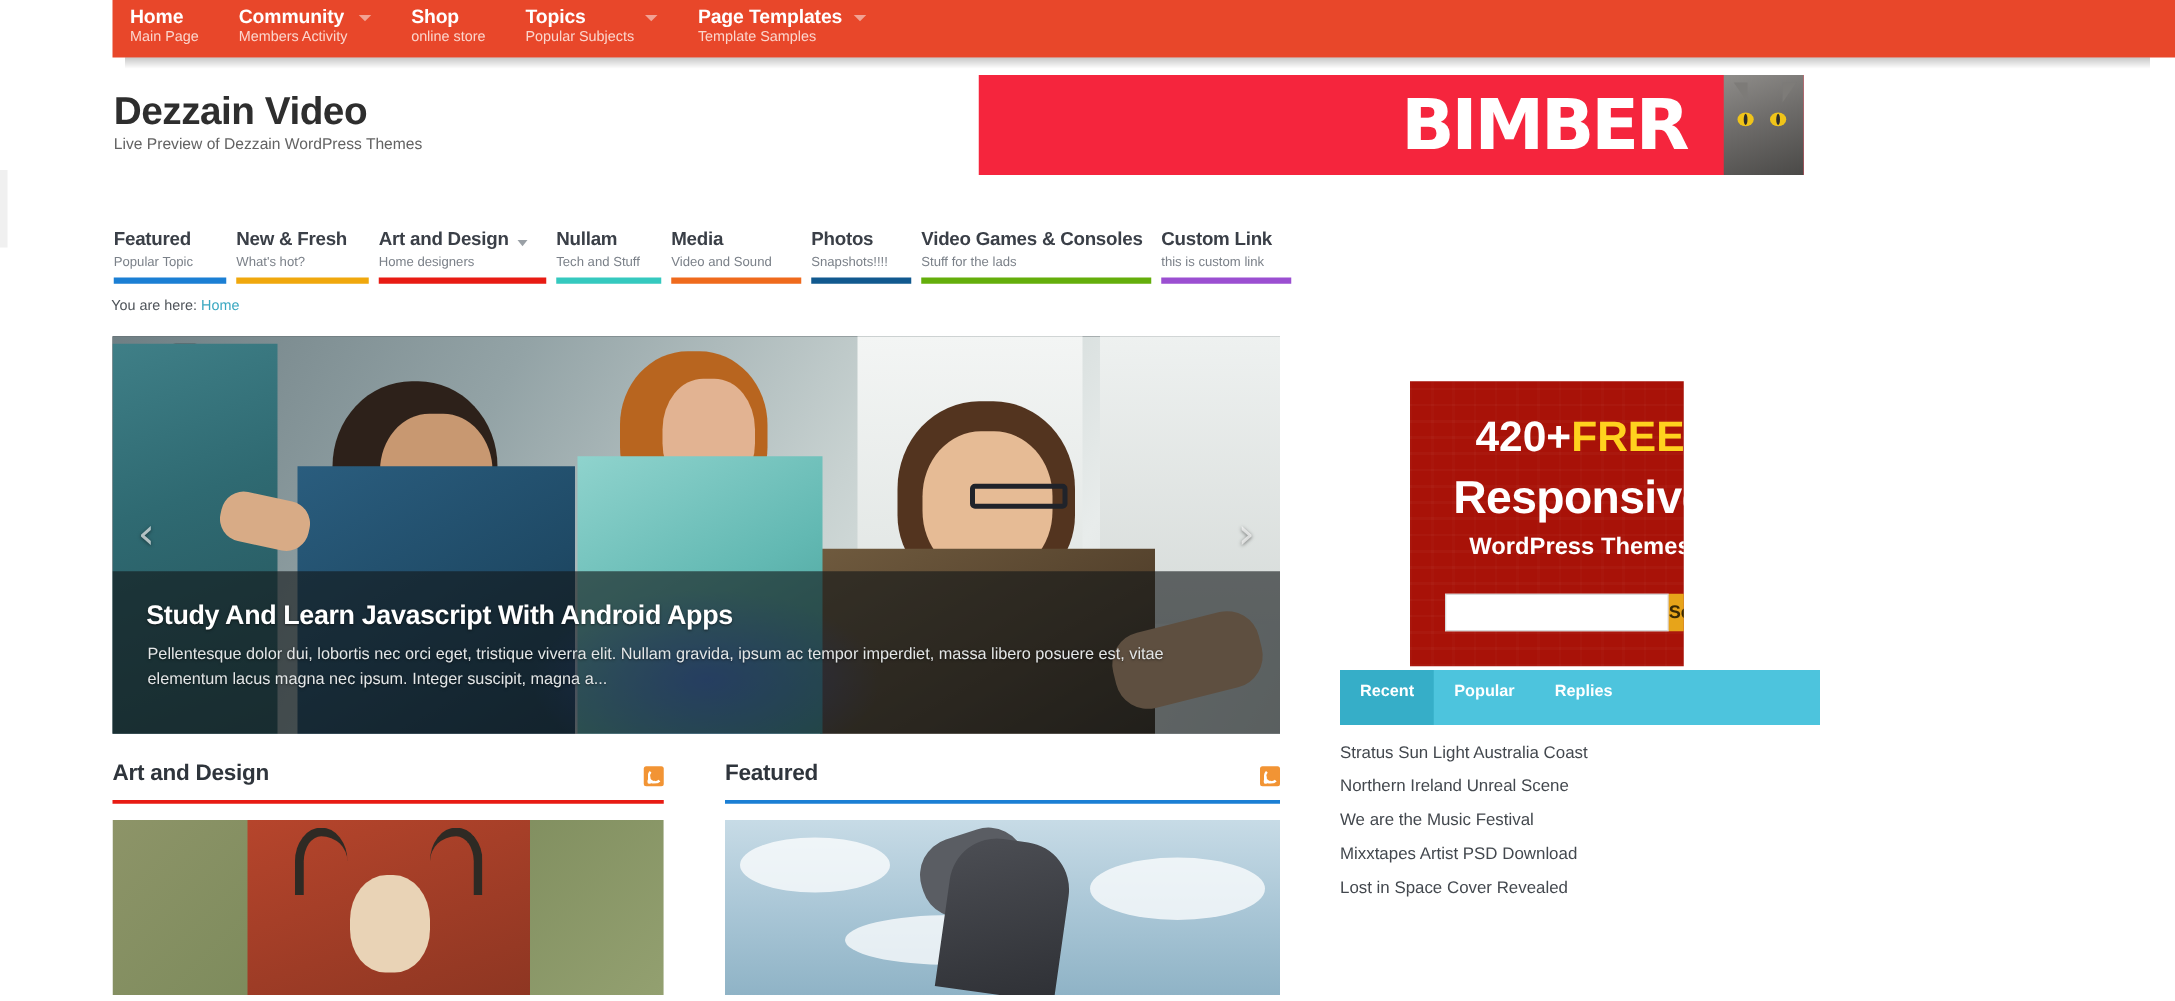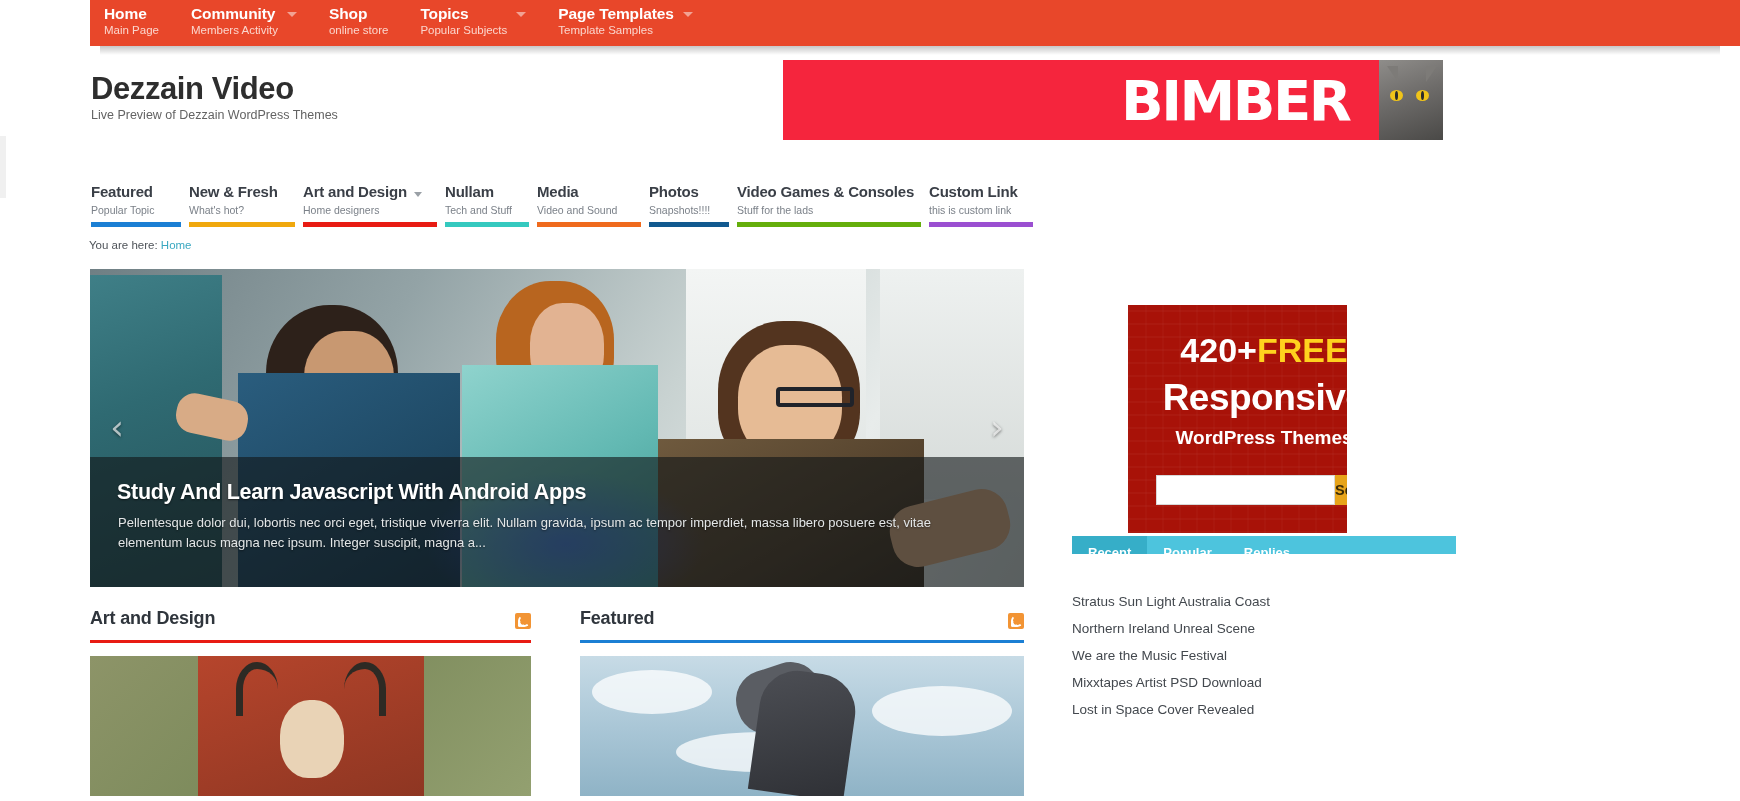--- a/index.html
+++ b/index.html
@@ -199,21 +199,21 @@
   .sa-form { position: absolute; left: 28px; top: 170px; width: 216px; height: 30px; display: flex; }
   .sa-input { flex: 1; background: #ffffff; border: 1px solid #d8d8d8; }
   .sa-btn {
     width: 82px; background: #e7a41a; color: #3a2a05;
     font-size: 14.5px; font-weight: bold; line-height: 30px; text-align: center;
     cursor: pointer;
   }
 
   
   .side-tabs {
-    position: absolute; left: 1072px; top: 536px; width: 384px; height: 18px;
+    position: absolute; left: 1072px; top: 536px; width: 384px; height: 44px;
     background: #4dc4dd; display: flex;
   }
   .side-tab {
     color: #ffffff; font-size: 13px; font-weight: bold;
     line-height: 34px; padding: 0 16px; cursor: pointer; white-space: nowrap;
   }
   .side-tab.active { background: #36aec8; }
   .side-list { position: absolute; left: 1072px; top: 588px; width: 384px; }
   .side-list-item {
     font-size: 13.5px; color: #43484e; line-height: 27px;

